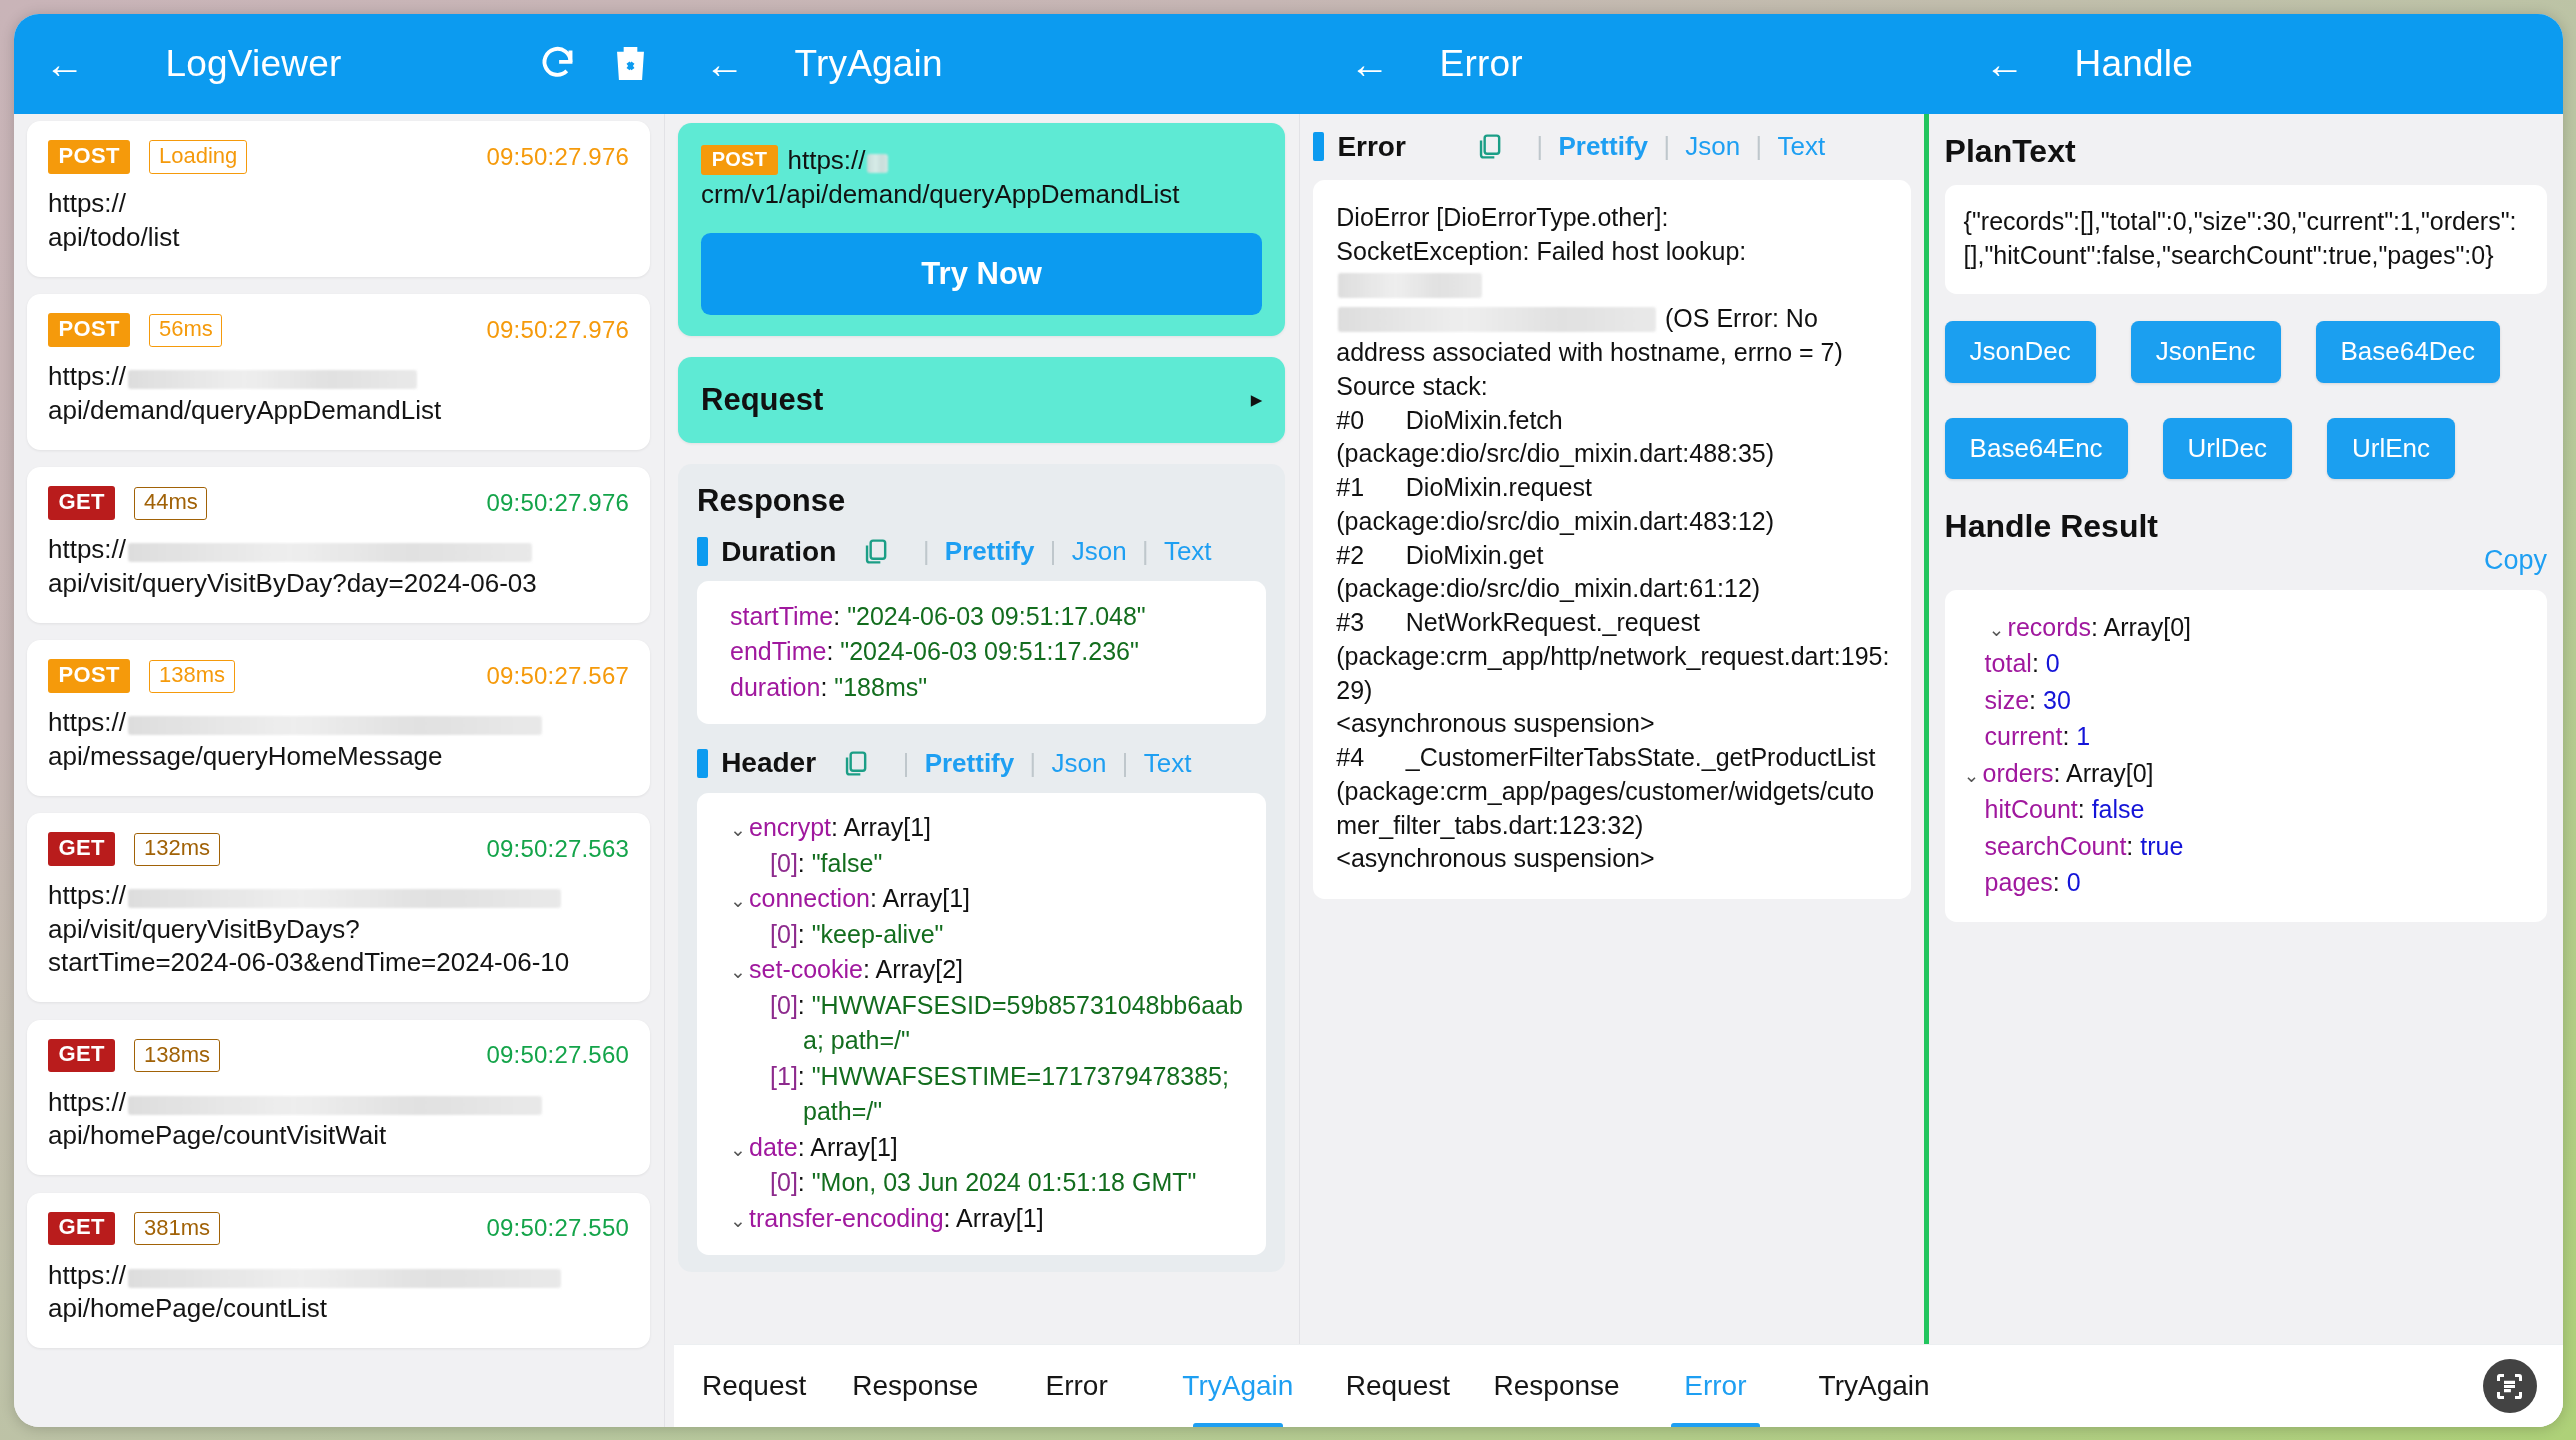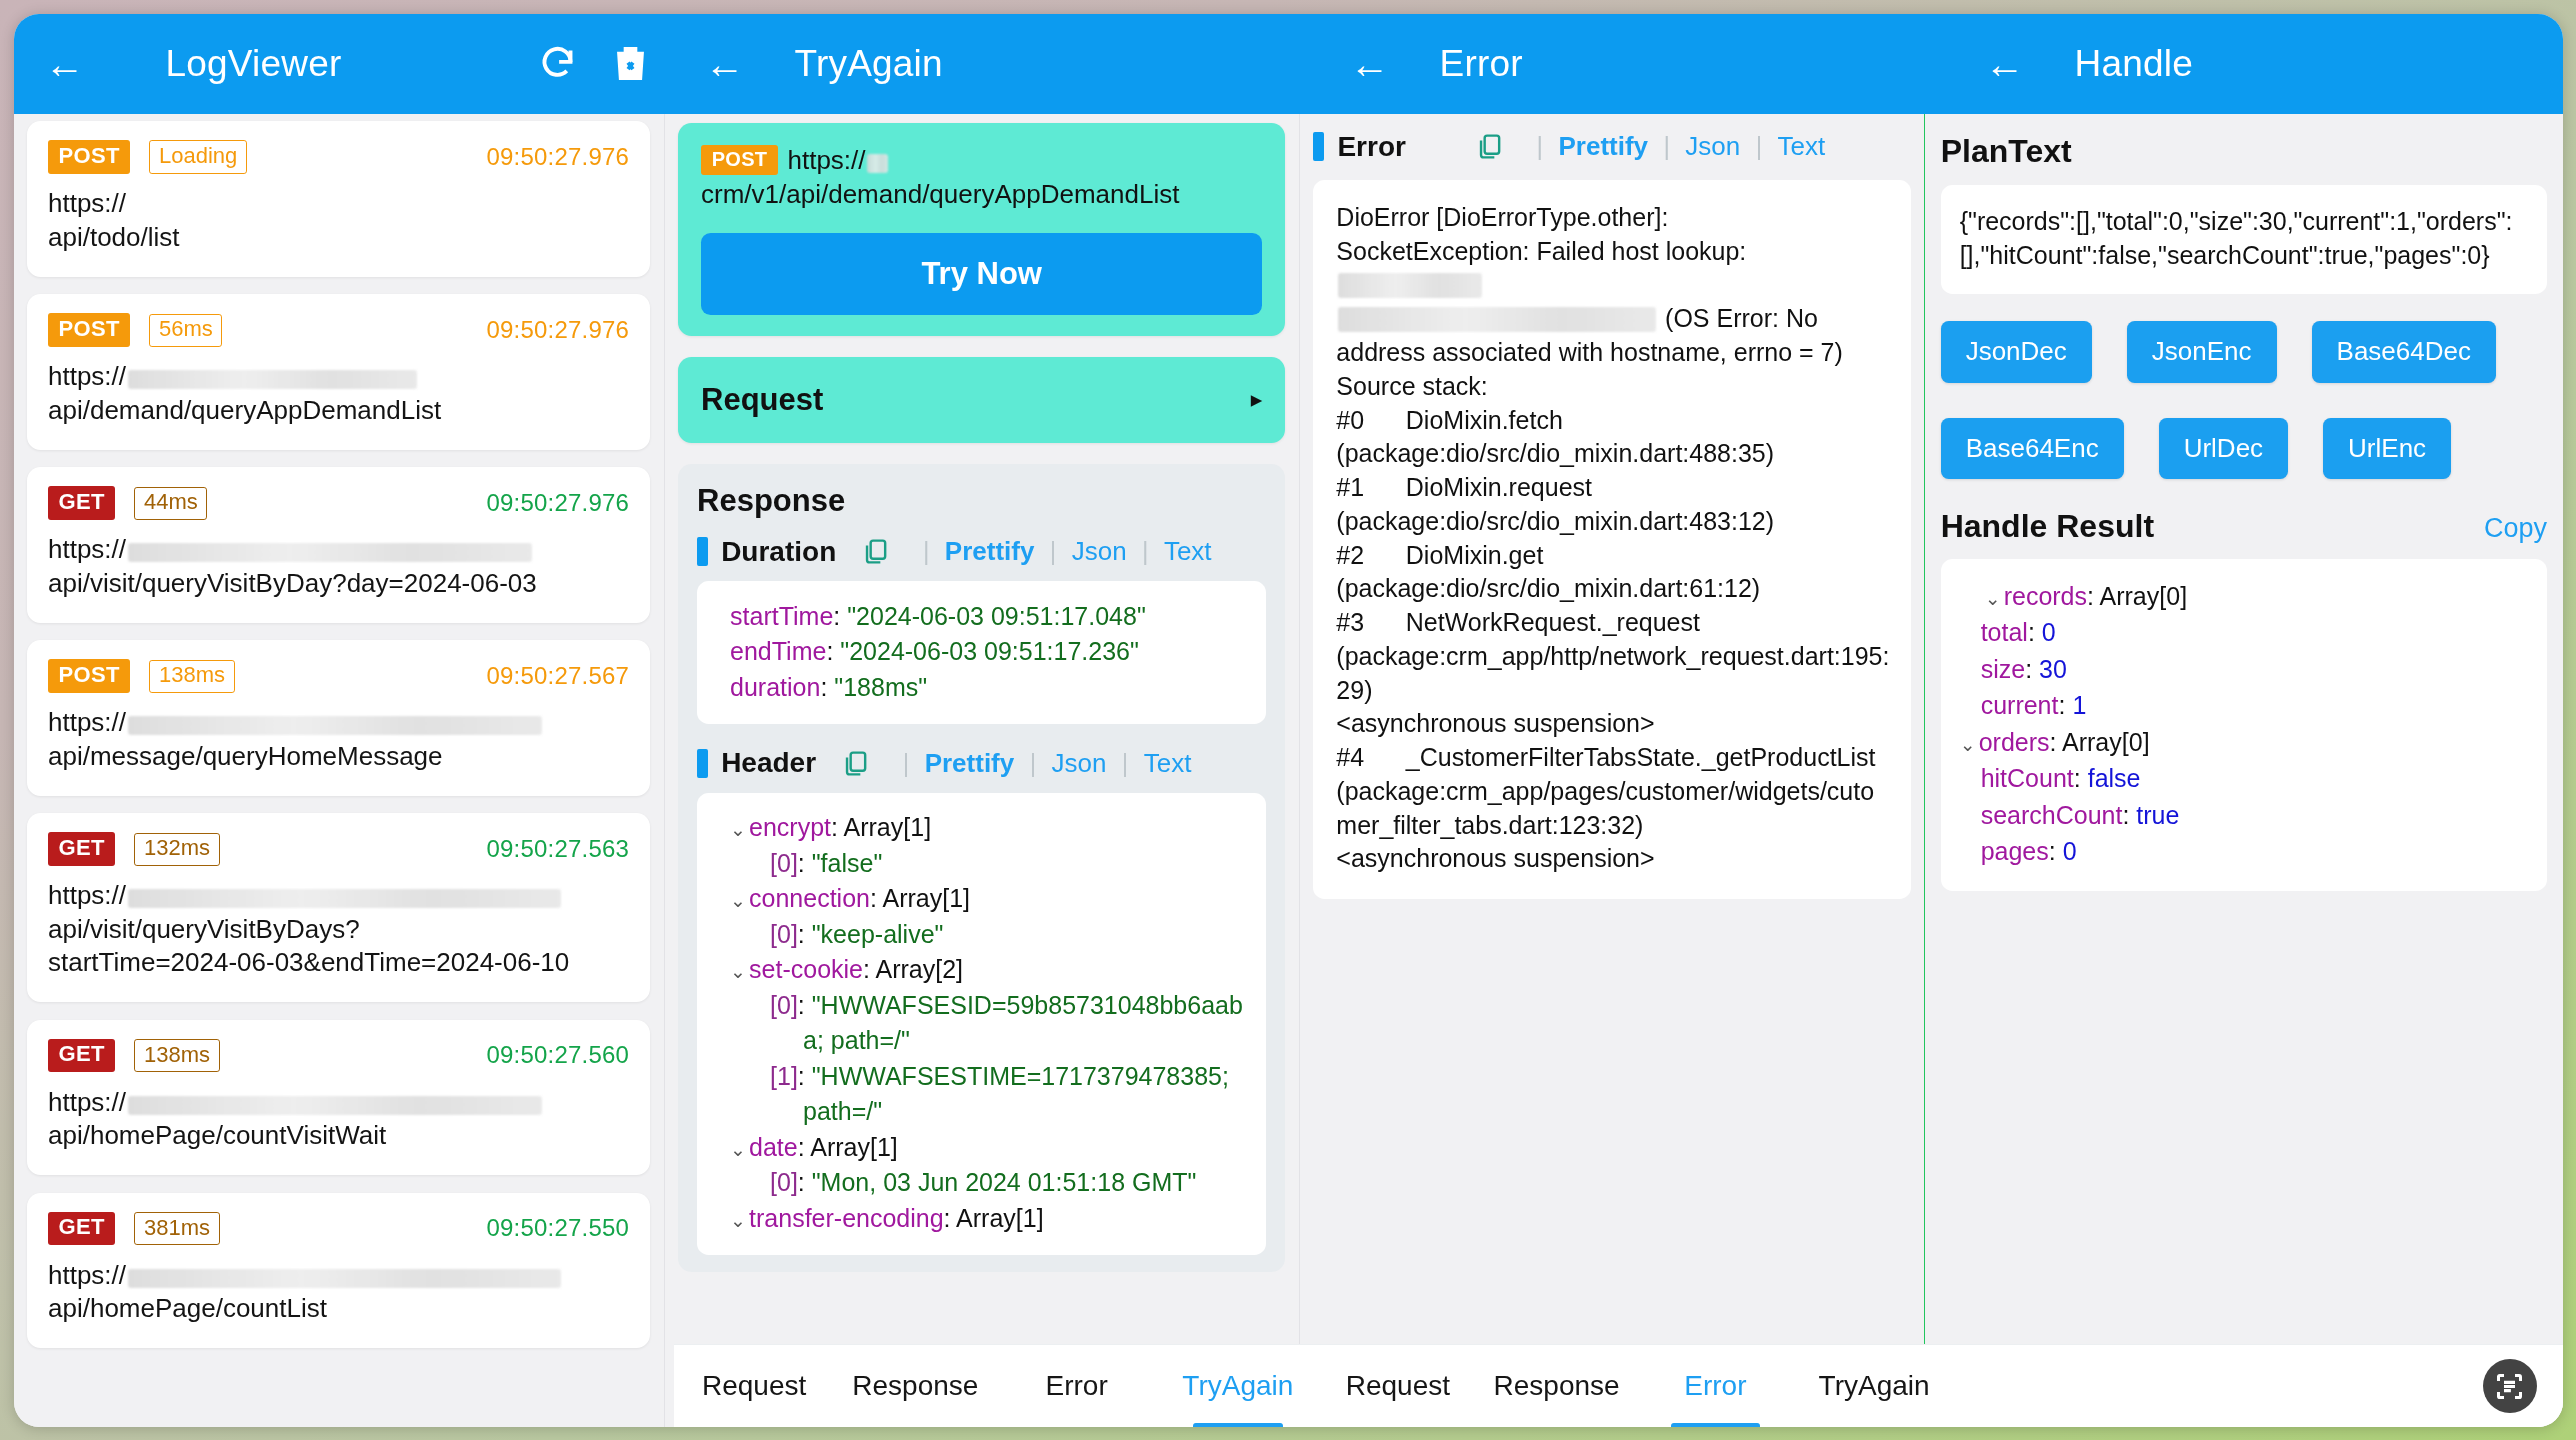--- a/index.html
+++ b/index.html
@@ -51,21 +51,21 @@
 
   
   #cols {
     position:absolute; left:0; top:100px; right:0; bottom:0;
     display:flex;
   }
   .col { position:relative; height:100%; overflow:hidden; }
   .col.c1 { width: 660px; background:#f1f1f3; }
   .col.c2 { width: 645px; background:#f1f1f3; border-left:1px solid #e2e2e6;}
   .col.c3 { width: 635px; background:#f1f1f3; border-left:1px solid #e2e2e6;}
-  .col.c4 { width: 648px; background:#f1f1f3; border-left:1px solid #22c55e;}
+  .col.c4 { width: 648px; background:#f1f1f3; border-left:5px solid #22c55e;}
 
   
   #loglist { position:absolute; inset:0; padding: 7.7px 13.5px 0 13.5px; }
   .log-card {
     background:#fff; border-radius: 13.5px; margin-bottom: 17.3px;
     padding: 19px 21px 23px 21px;
     box-shadow: 0 1px 2.9px rgba(0,0,0,.07);
   }
   .log-top { display:flex; align-items:center; }
   .method {
@@ -162,21 +162,21 @@
     background:#fff; border-radius:11.6px; margin: 15.4px 15.4px 0 15.4px;
     padding: 19px 17.3px 21px 19px; font-size:25px; line-height:1.38;
     color:#111; word-break: break-all;
   }
   .btn-grid { display:flex; flex-wrap:wrap; gap: 35px; padding: 27px 15.4px 0 15.4px; }
   .op-btn {
     background:#1b9ff0; color:#fff; border:none; border-radius:7.7px;
     padding: 15.4px 25px; font-size: 26px; cursor:pointer;
     font-family: inherit; box-shadow: 0 1px 2.9px rgba(0,0,0,.12);
   }
-  .c4-head2 { display:flex; align-items:baseline; padding: 29px 15.4px 0 15.4px; }
+  .c4-head2 { display:flex; align-items:baseline; padding: 29px 15.4px 0 15.4px; flex-direction: column; }
   .c4-head2 .t { font-size:32px; font-weight:700; color:#111; }
   .c4-head2 .copy { margin-left:auto; font-size:27px; color:#1e9ff2; cursor:pointer; }
   .result-box {
     background:#fff; border-radius:11.6px; margin: 13.5px 15.4px 0 15.4px;
     padding: 19px 17.3px 21px 19px; font-size:25px; line-height:1.46;
   }
 
   
   #bottombars {
     position:absolute; left:660px; right:0; bottom:0; height: 83px;

